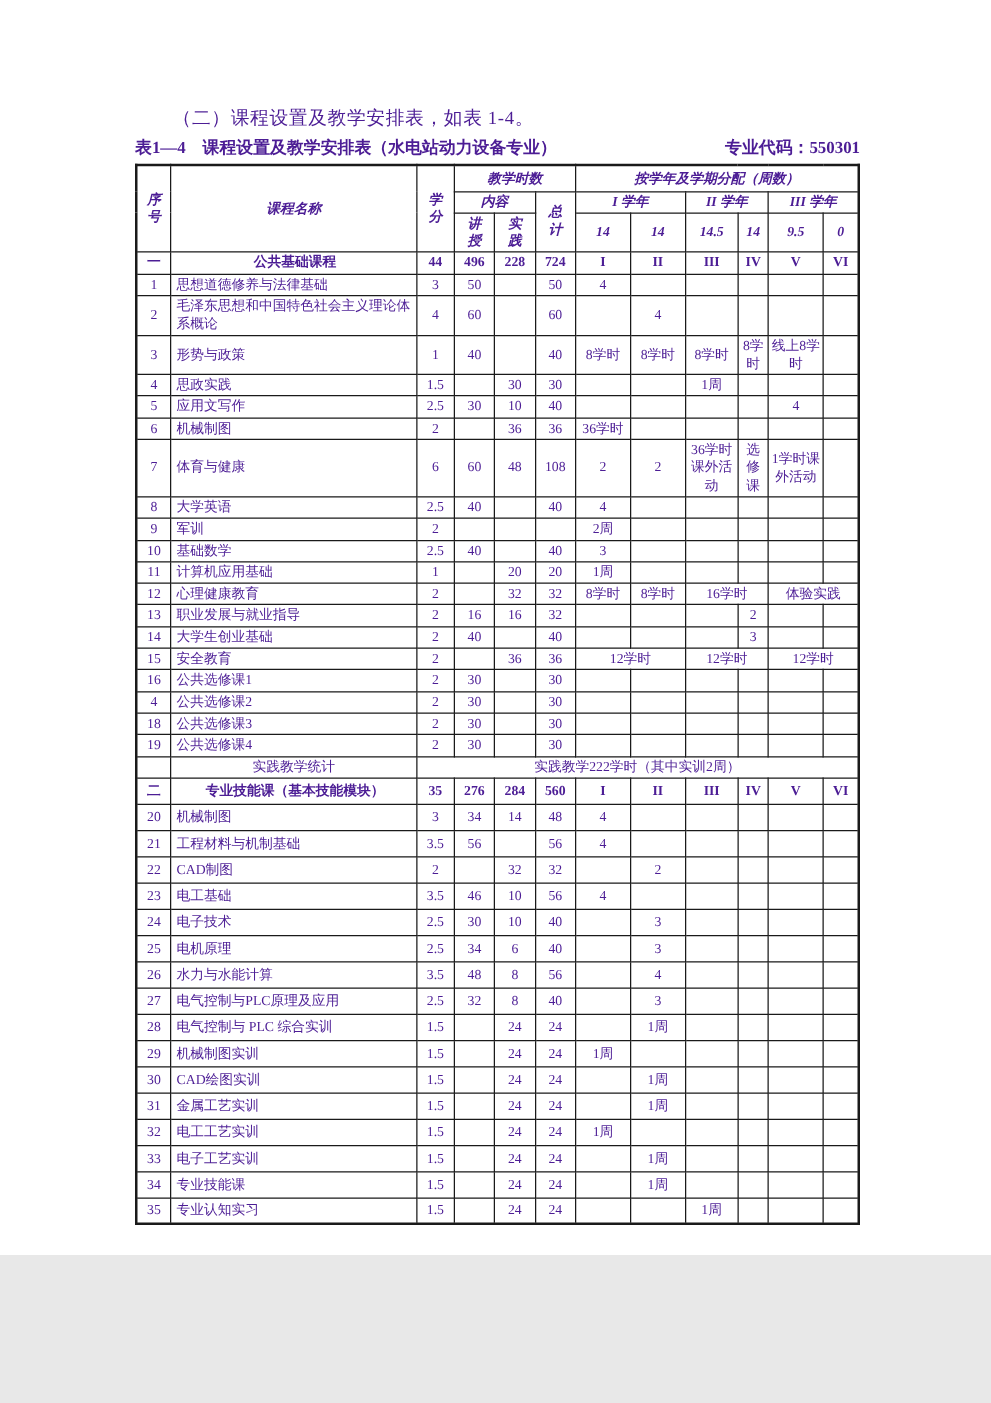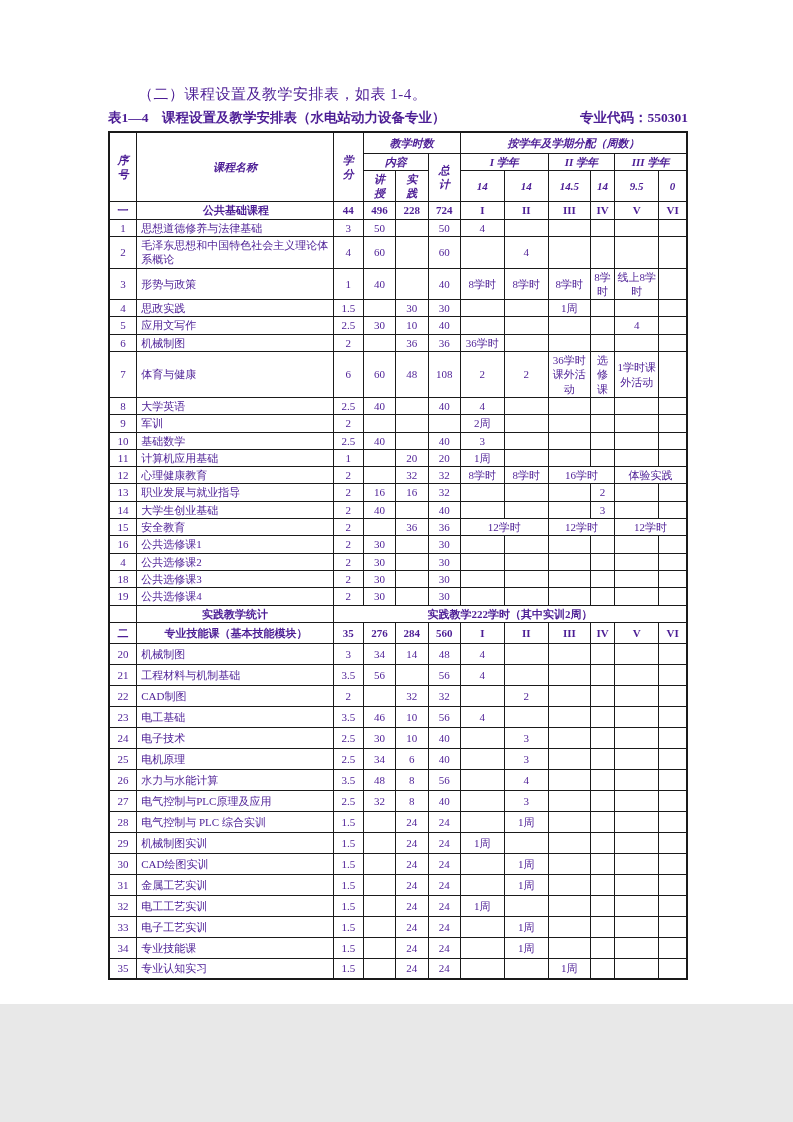--- a/index.html
+++ b/index.html
@@ -39,21 +39,21 @@
   .pre { white-space:pre-line; }
   thead tr:nth-child(1) th { height:21px; }
   thead tr:nth-child(2) th { height:16px; }
   thead tr:nth-child(3) th { height:27px; }
   tbody tr { height:17px; }
   tbody tr.sec2 { height:21px; }
   tbody td.name { text-align:left; padding-left:4px; }
   tbody tr.section td { font-weight:bold; }
   tbody tr.section td.name { text-align:center; }
   tbody tr.section.left-name td.name { text-align:center;margin-top:42px; }
-  tbody tr.stat td { font-weight:bold; height:16px; }
+  tbody tr.stat td { font-weight:normal; height:16px; }
   .page-number {
     position:absolute; left:0; top:1066px; width:100%;
     text-align:center; font-size:12px;
     font-family:"Liberation Sans","DejaVu Sans",sans-serif;
   }
 </style>
 </head>
 <body>
 
 <div class="page">

